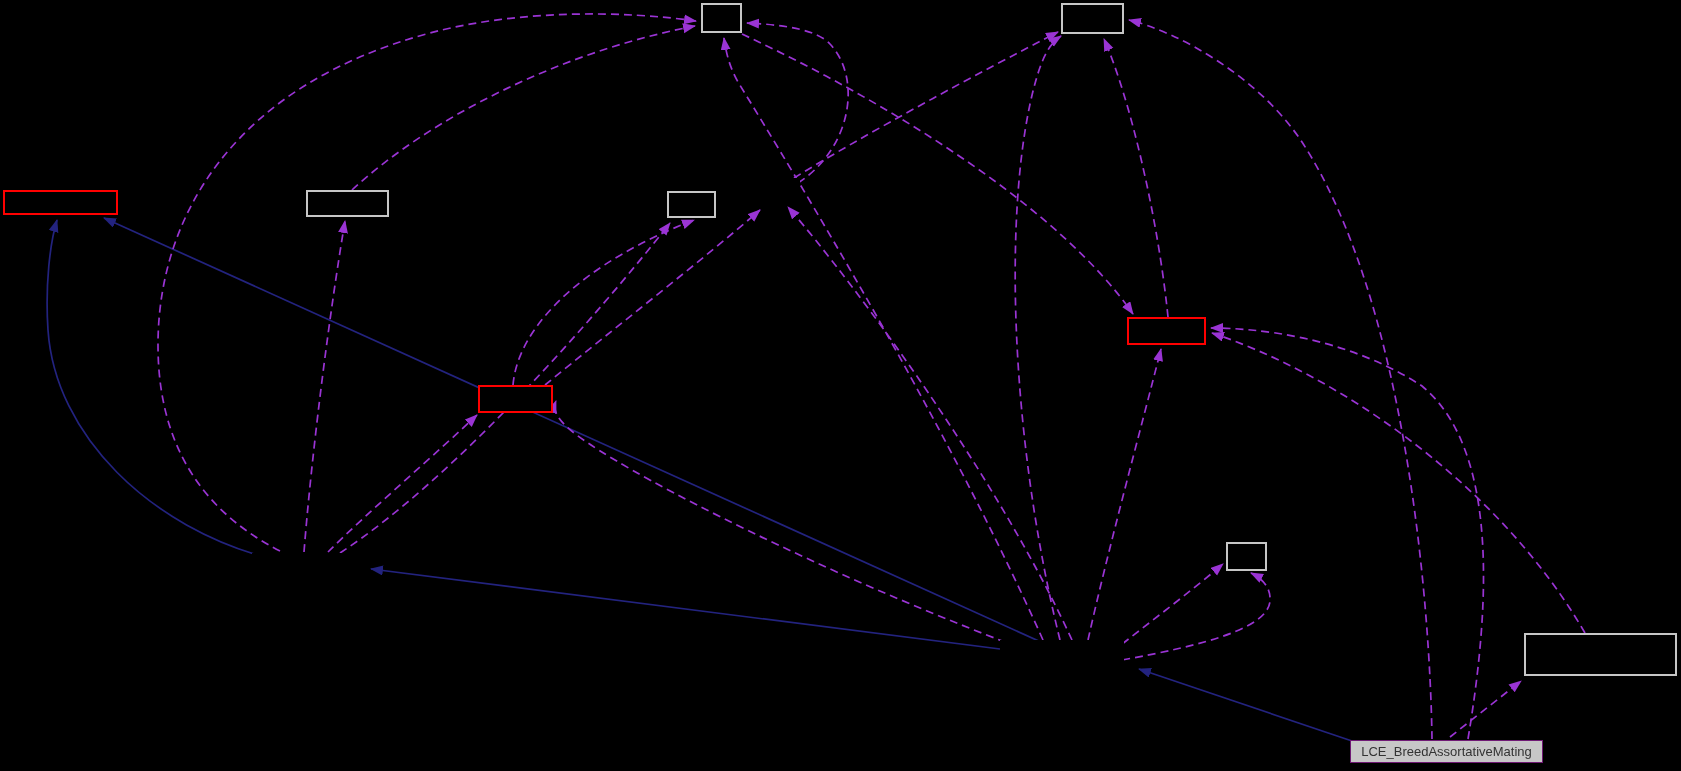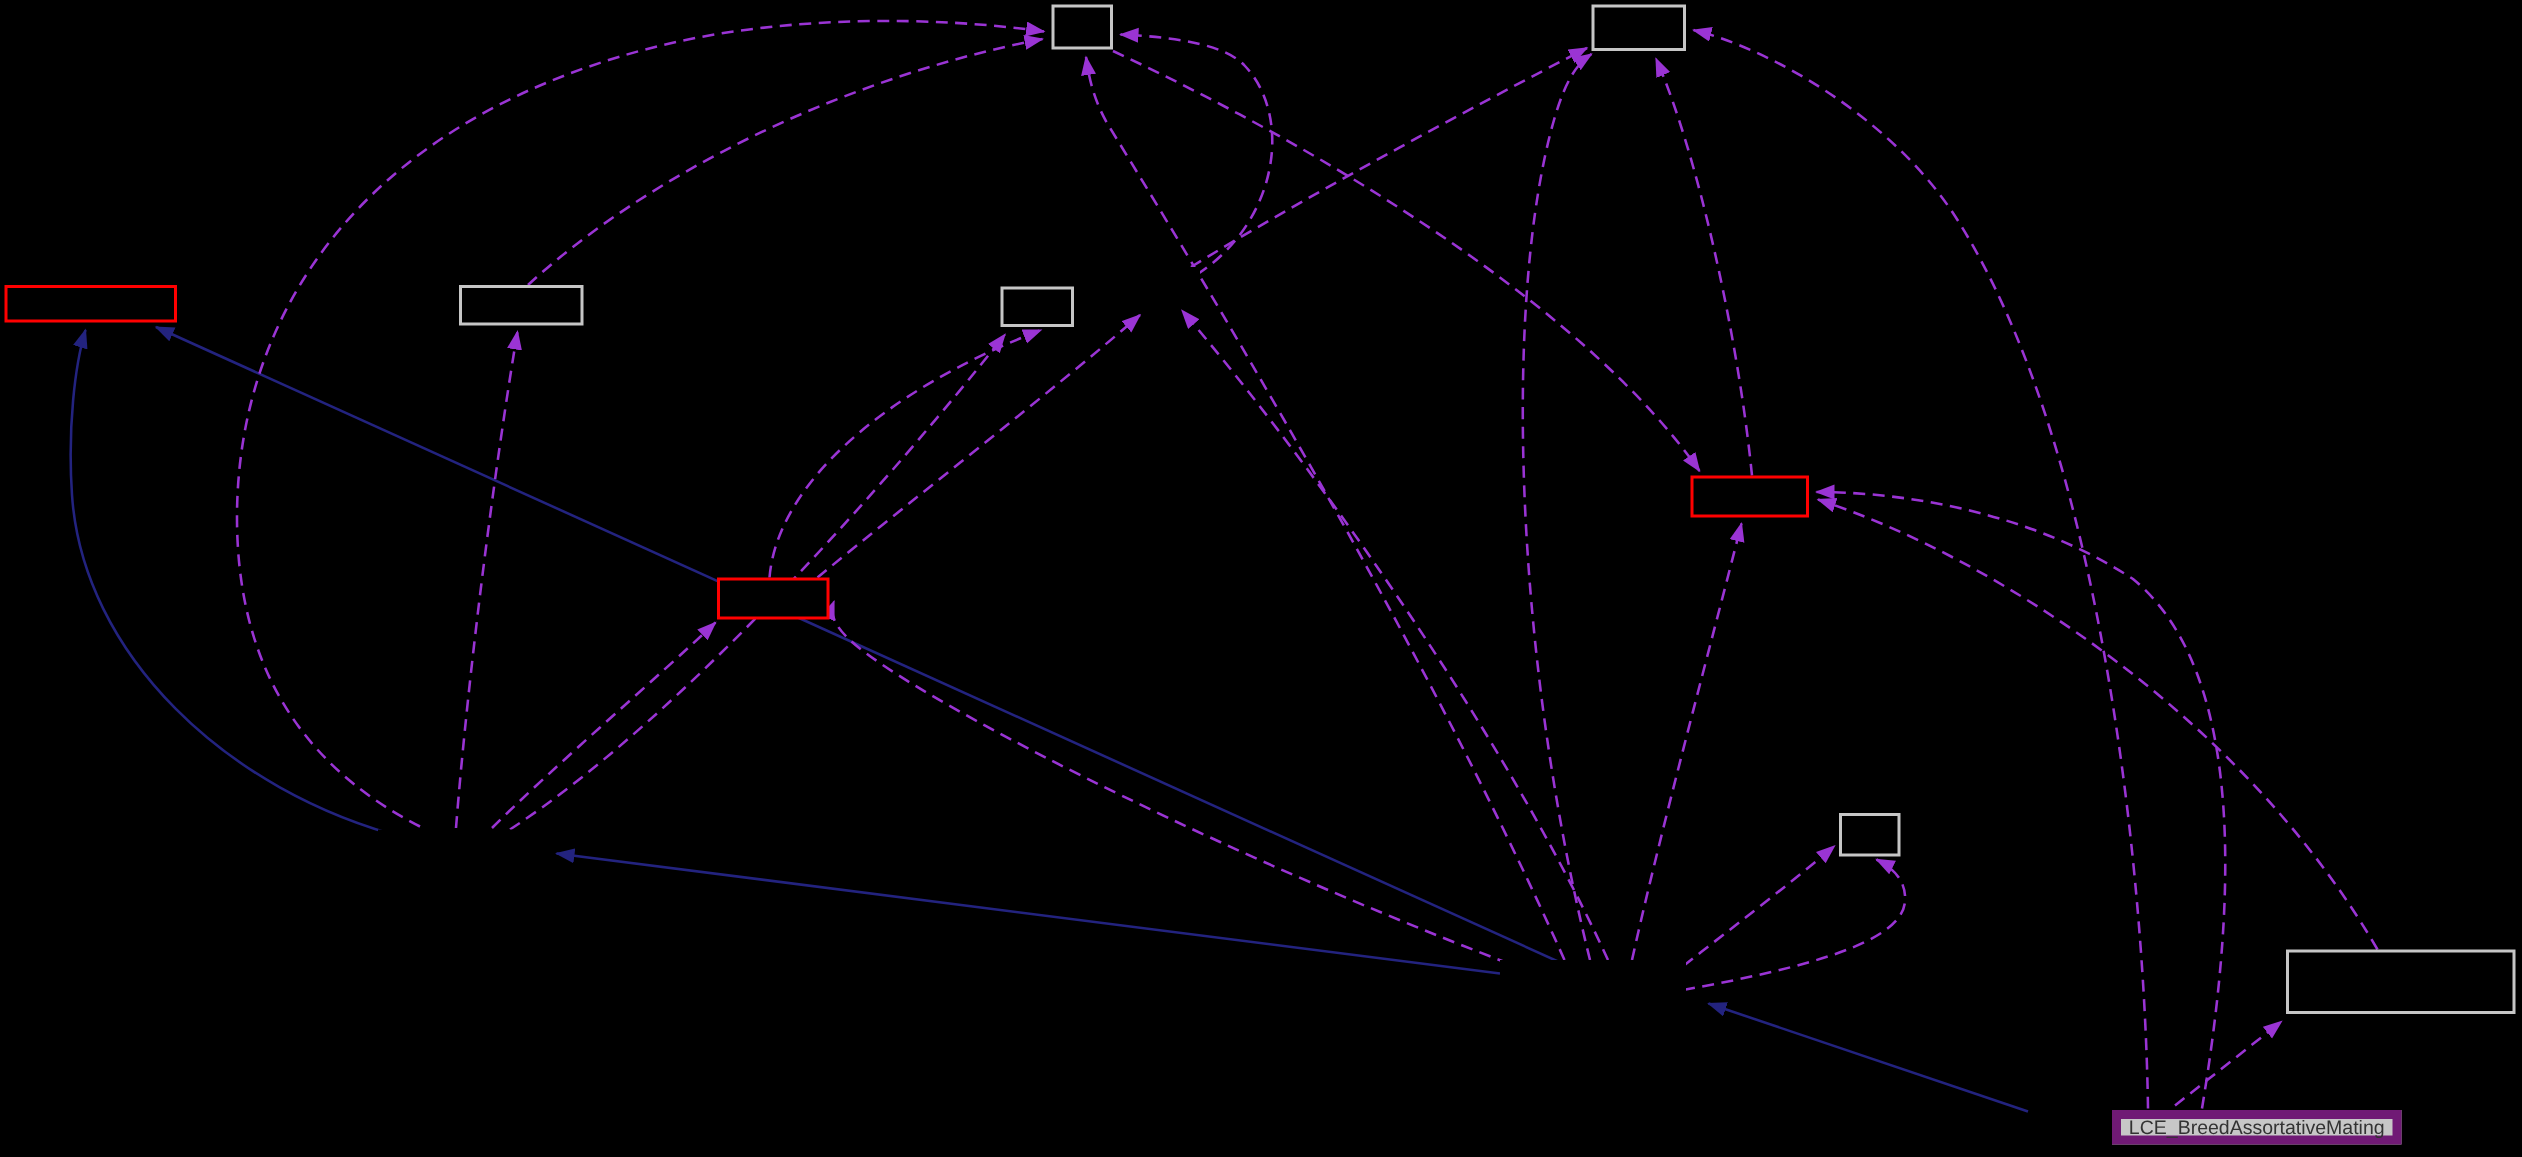--- a/index.html
+++ b/index.html
@@ -1,20 +1,20 @@
 <!DOCTYPE html>
 <html><head>
 <meta charset="utf-8">
 <style>
   html,body{margin:0;padding:0;background:#000;width:1681px;height:771px;overflow:hidden;}
   #stage{position:relative;width:1681px;height:771px;background:#000;font-family:"Liberation Sans",sans-serif;}
   #graph{position:absolute;left:0;top:0;}
   .main-label{
-    position:absolute;left:1408px;top:740px;width:193px;height:23px;
-    background:#c7c7c7;border:6px solid #701a75;box-sizing:border-box;
+    position:absolute;left:1350px;top:740px;width:193px;height:23px;
+    background:#c7c7c7;border:1px solid #701a75;box-sizing:border-box;
     display:flex;align-items:center;justify-content:center;
     font-size:13px;color:#333;white-space:nowrap;cursor:pointer;
   }
 </style>
 </head>
 <body>
 
 <div id="stage" style="background: rgb(0, 0, 0);">
   <svg id="graph" width="1681" height="771" viewBox="0 0 1681 771">
     <defs>

